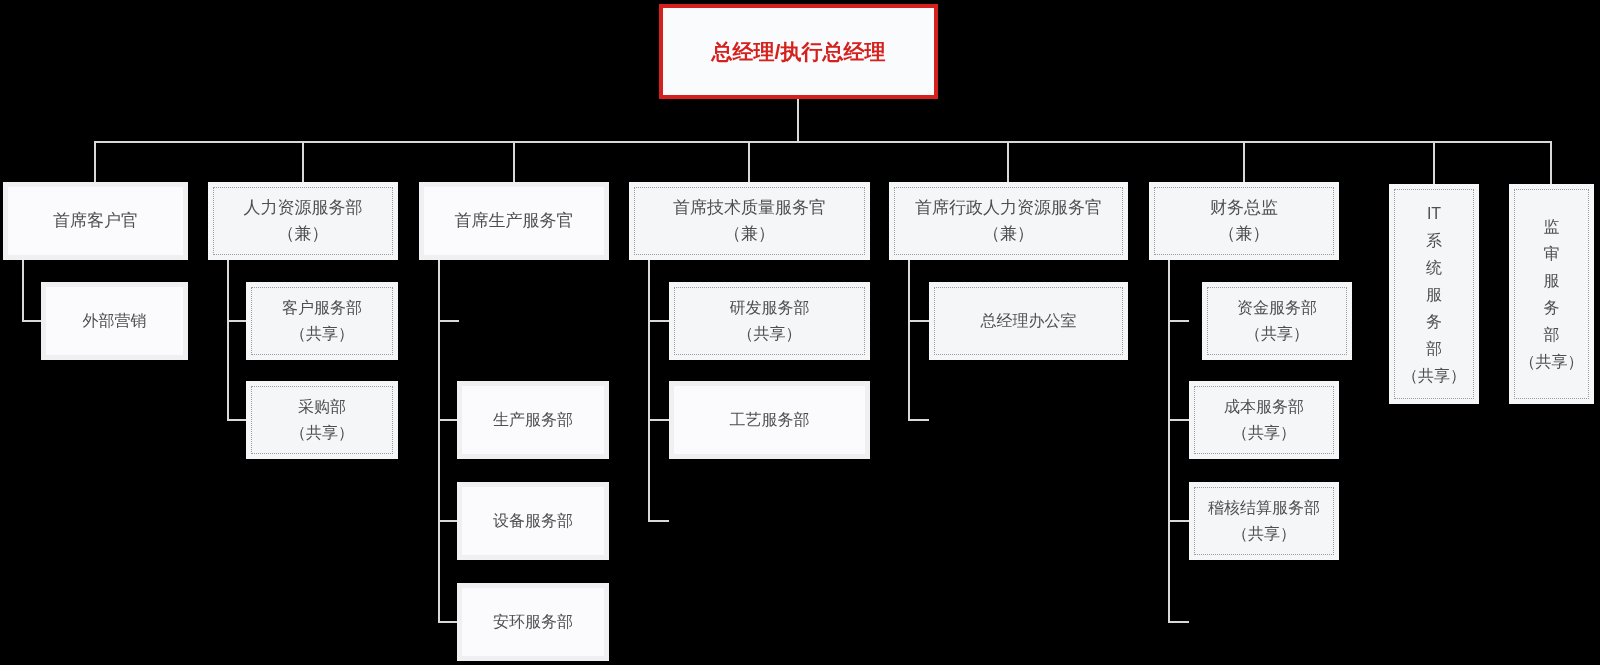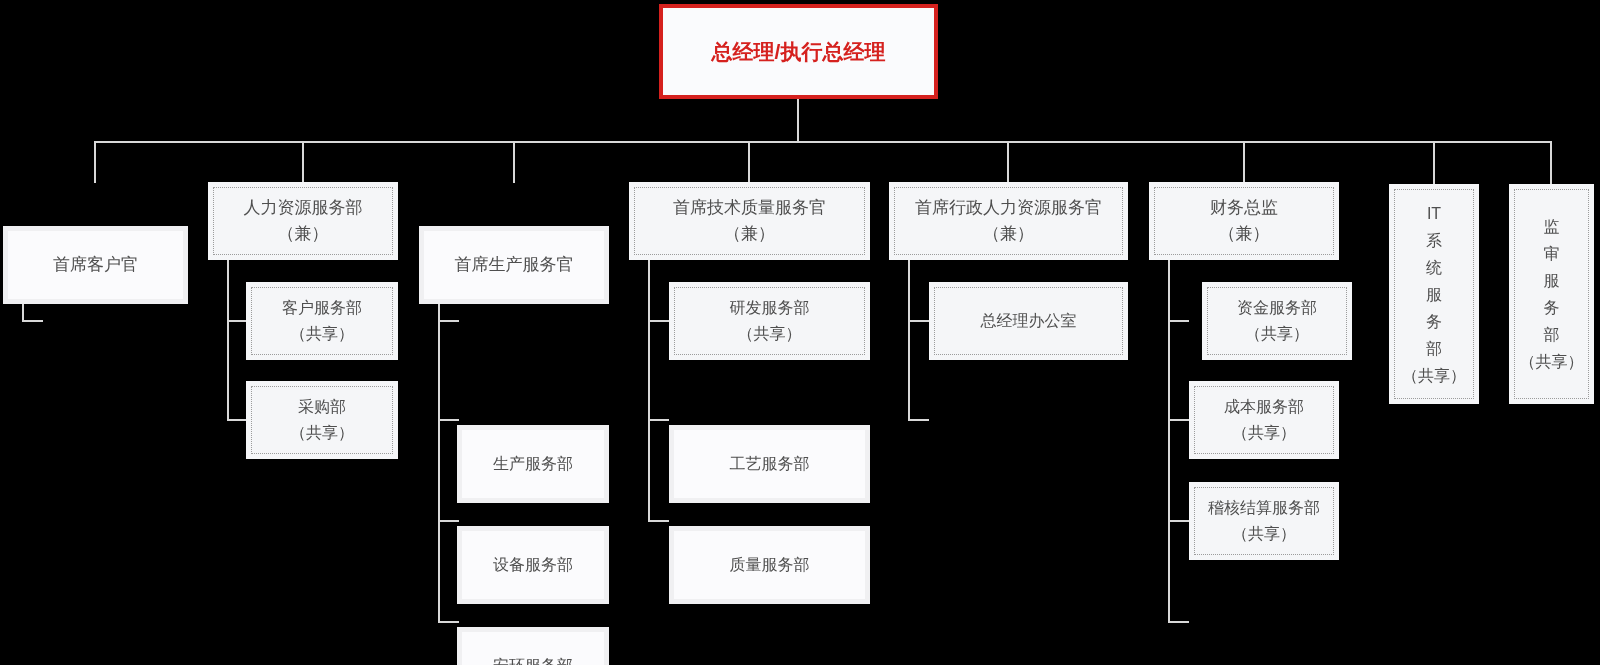--- a/index.html
+++ b/index.html
@@ -2,21 +2,21 @@
 <html><head>
 <meta charset="utf-8">
 <style>
   html,body{margin:0;padding:0;background:#000;}
   .canvas{position:relative;width:1600px;height:665px;background:#000;overflow:hidden;
           font-family:"Liberation Sans","DejaVu Sans",sans-serif;}
   .connectors{position:absolute;left:0;top:0;width:1600px;height:665px;}
   .node{position:absolute;box-sizing:border-box;display:flex;align-items:center;justify-content:center;
         text-align:center;color:#4f4f4f;font-size:16px;line-height:26px;}
   .lbl{white-space:pre-line;}
-  .solid{background:#fbfbfd;border:5px solid #f0f0f2;margin-top:44px;}
+  .solid{background:#fbfbfd;border:5px solid #f0f0f2;}
   .dotted{background:#f5f6f8;}
   .dotted::before{content:"";position:absolute;inset:5px;border:1px dotted #9c9c9c;pointer-events:none;}
   .toprow{font-size:17px;}
   .vertical{line-height:27px;font-size:16px;}
   .root{background:#fafbfd;border:4px solid #d5211e;color:#d5211e;font-weight:700;font-size:21px;}
 </style>
 </head>
 <body>
 
 <div class="canvas">
@@ -65,20 +65,23 @@
     <line x1="1168" y1="622" x2="1189" y2="622"></line>
   </svg>
 
   <div class="node root" style="left:659px;top:4px;width:279px;height:95px">
     <span class="lbl">总经理/执行总经理</span>
   </div>
 
   <div class="node solid toprow" style="left:3px;top:182px;width:185px;height:78px">
     <span class="lbl">首席客户官</span>
   </div>
+  <div class="node solid" style="left:41px;top:282px;width:147px;height:78px">
+    <span class="lbl">外部营销</span>
+  </div>
 
   <div class="node dotted toprow" style="left:208px;top:182px;width:190px;height:78px">
     <span class="lbl">人力资源服务部
 （兼）</span>
   </div>
   <div class="node dotted" style="left:246px;top:282px;width:152px;height:78px">
     <span class="lbl">客户服务部
 （共享）</span>
   </div>
   <div class="node dotted" style="left:246px;top:381px;width:152px;height:78px">
@@ -102,23 +105,20 @@
   <div class="node dotted toprow" style="left:629px;top:182px;width:241px;height:78px">
     <span class="lbl">首席技术质量服务官
 （兼）</span>
   </div>
   <div class="node dotted" style="left:669px;top:282px;width:201px;height:78px">
     <span class="lbl">研发服务部
 （共享）</span>
   </div>
   <div class="node solid" style="left:669px;top:381px;width:201px;height:78px">
     <span class="lbl">工艺服务部</span>
-  </div>
-  <div class="node solid" style="left:669px;top:482px;width:201px;height:78px">
-    <span class="lbl">质量服务部</span>
   </div>
 
   <div class="node dotted toprow" style="left:889px;top:182px;width:239px;height:78px">
     <span class="lbl">首席行政人力资源服务官
 （兼）</span>
   </div>
   <div class="node dotted" style="left:929px;top:282px;width:199px;height:78px">
     <span class="lbl">总经理办公室</span>
   </div>
 

